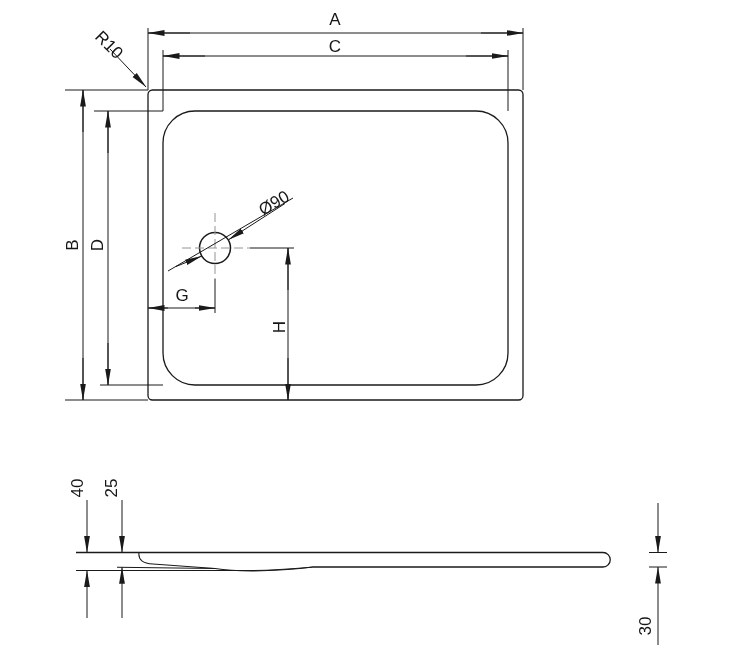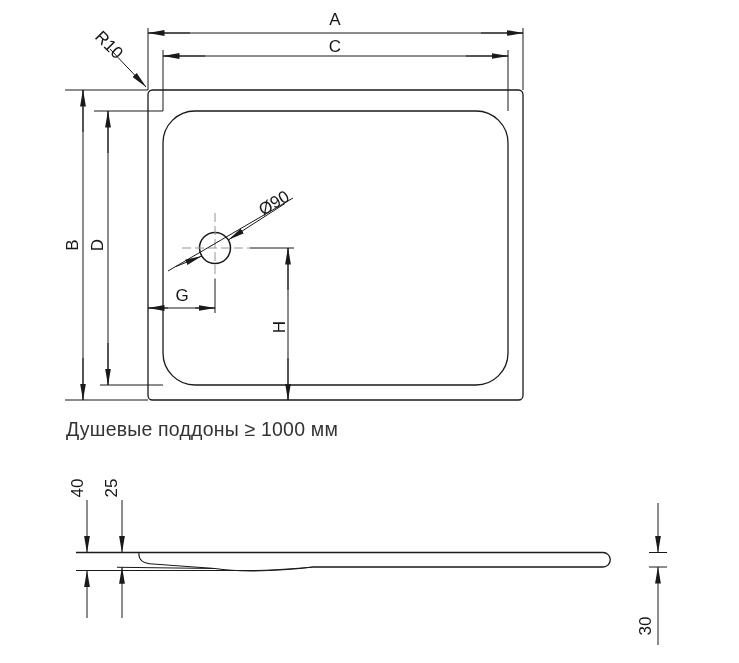--- a/index.html
+++ b/index.html
@@ -146,15 +146,14 @@
   <span class="lbl" style="left:182px; top:295px;">G</span>
 
   <span class="lbl r90" style="left:279px; top:327px;">H</span>
 
   <span class="lbl r90" style="left:77px; top:488px;">40</span>
 
   <span class="lbl r90" style="left:111px; top:488px;">25</span>
 
   <span class="lbl r90" style="left:645px; top:626px;">30</span>
 
-  <div class="caption">Душевые поддоны ≥ 1000 мм</div>
 
 </div>
 
 </body></html>

